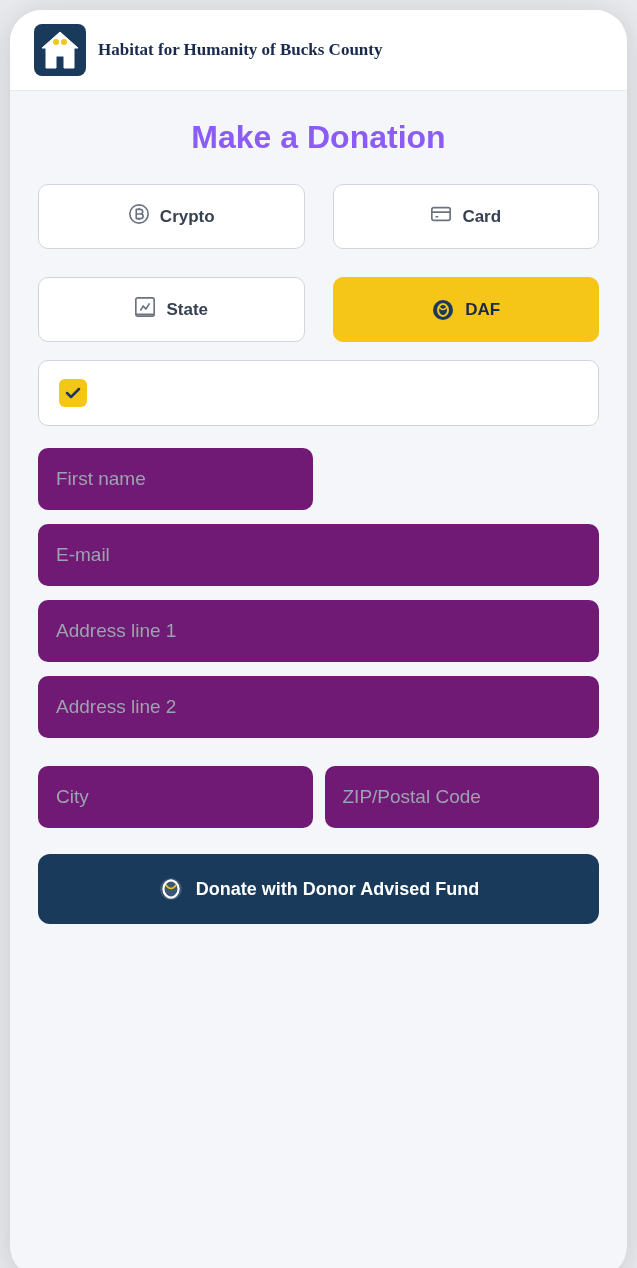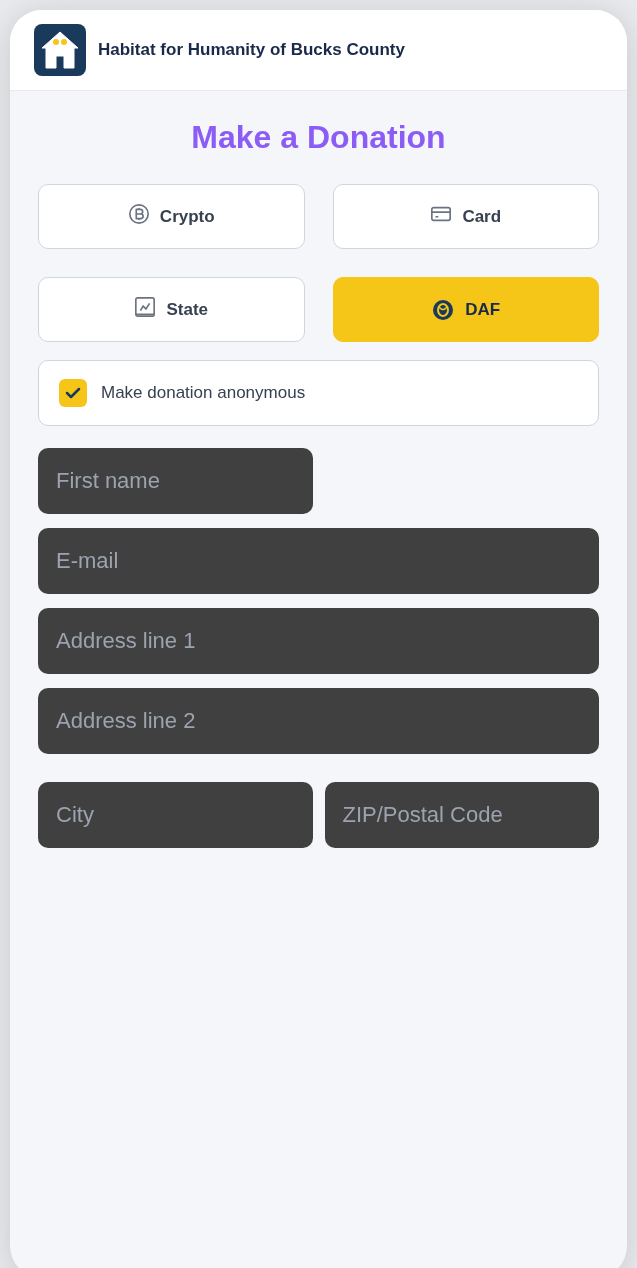--- a/index.html
+++ b/index.html
@@ -23,20 +23,21 @@
       flex-direction: column;
     }
     
     .header {
       background: #fff;
       padding: 14px 24px;
       display: flex;
       align-items: center;
       gap: 12px;
       border-bottom: 1px solid #e8eaed;
+      font-family: Liberation Serif, serif;
     }
     .logo-wrapper {
       width: 52px;
       height: 52px;
       flex-shrink: 0;
     }
     .logo-svg {
       width: 52px;
       height: 52px;
     }
@@ -130,25 +131,25 @@
       display: grid;
       grid-template-columns: 1fr 1fr;
       gap: 12px;
       margin-bottom: 14px;
     }
     .form-field-full {
       margin-bottom: 14px;
     }
     .form-input {
       width: 100%;
-      background: #404040;
+      background: #701a75;
       border: none;
       border-radius: 10px;
       padding: 20px 18px;
-      font-size: 22px;
+      font-size: 19px;
       color: #9ca3af;
       outline: none;
       font-family: inherit;
     }
     .form-input::placeholder {
       color: #9ca3af;
     }
     
     .submit-btn {
       background: #1a3a5c;
@@ -241,21 +242,20 @@
         <span>DAF</span>
       </button>
     </div>
 
     <div class="anonymous-row">
       <div class="checkbox-icon">
         <svg viewBox="0 0 16 16" fill="none" xmlns="http://www.w3.org/2000/svg">
           <polyline points="2,8 6,12 14,4" stroke="#1a3a5c" stroke-width="2.5" stroke-linecap="round" stroke-linejoin="round"></polyline>
         </svg>
       </div>
-      <span class="anonymous-label">Make donation anonymous</span>
     </div>
 
     <div class="form-row">
       <input class="form-input" type="text" placeholder="First name" style="">
     </div>
 
     <div class="form-field-full">
       <input class="form-input" type="email" placeholder="E-mail" style="">
     </div>
 
@@ -268,14 +268,24 @@
     </div>
 
     <div class="form-row">
     </div>
 
     <div class="form-row">
       <input class="form-input" type="text" placeholder="City" style="">
       <input class="form-input" type="text" placeholder="ZIP/Postal Code" style="">
     </div>
 
+    <button class="submit-btn">
+      <span class="daf-icon">
+        <svg width="26" height="26" viewBox="0 0 24 24" xmlns="http://www.w3.org/2000/svg">
+          <circle cx="12" cy="12" r="10" fill="#fff" opacity="0.15"></circle>
+          <path d="M12 4 C9 4, 5 7, 5 12 C5 17, 9 20, 12 20 C15 20, 19 17, 19 12 C19 7, 15 4, 12 4 Z" fill="none" stroke="#fff" stroke-width="2"></path>
+          <path d="M7 8 Q12 15 17 8" fill="none" stroke="#f5c518" stroke-width="1.5"></path>
+        </svg>
+      </span>
+      <span>Donate with Donor Advised Fund</span>
+    </button>
   </div>
 </div>
 
 </body></html>

